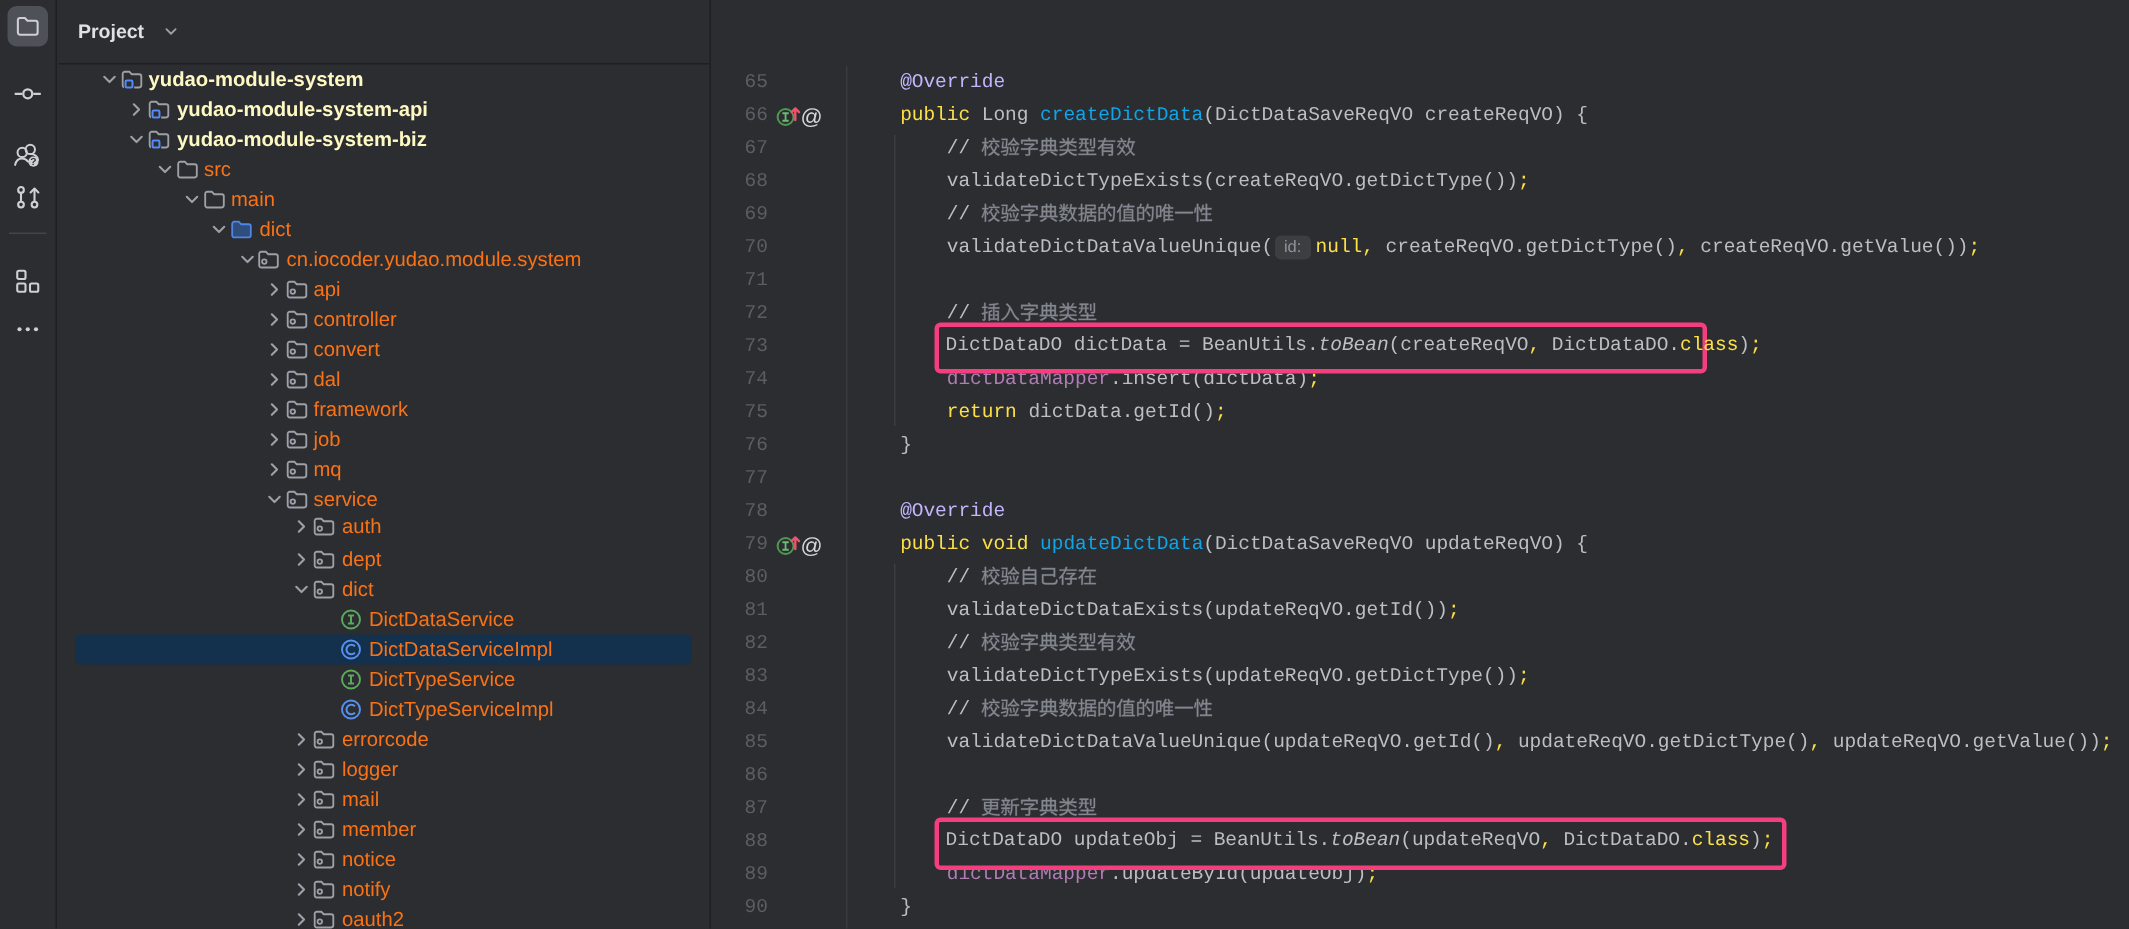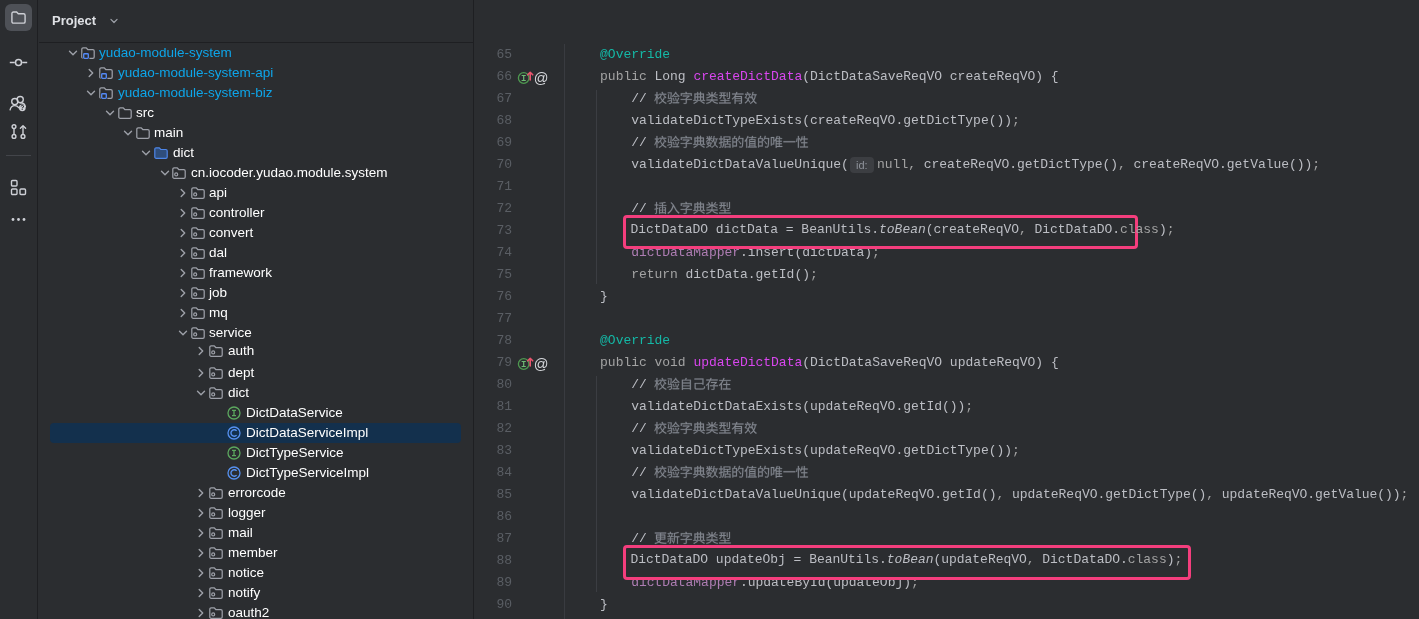--- a/index.html
+++ b/index.html
@@ -7,39 +7,39 @@
 #abtn{position:absolute;left:5px;top:4px;width:27px;height:27px;border-radius:6px;background:#4E5157}
 .aicon{position:absolute}
 #asep{position:absolute;left:6px;top:155px;width:25px;height:1px;background:#43454A}
 #tree{position:absolute;left:39px;top:0;width:434px;height:450px}
 #thdr{position:absolute;left:13px;top:0;width:420px;height:42px;color:#DFE1E5;font-weight:bold;font-size:13px;line-height:42px}
 #thdr svg{vertical-align:middle;margin-left:7px;margin-top:-2px}
 #tdivh{position:absolute;left:0;top:42px;width:434px;height:1px;background:#1E1F22}
 .trow{position:absolute;left:0;width:434px;height:20px}
 .selrow{position:absolute;left:11px;top:0;width:411px;height:20px;background:#13304D;border-radius:4px}
 .ticon{position:absolute;top:2px}
-.tlabel{position:absolute;top:0;height:20px;line-height:20px;font-size:13.5px;color:#ffffff;white-space:nowrap}
-.tlabel.b{font-weight:normal;color:#0ea5e9}
+.tlabel{position:absolute;top:0;height:20px;line-height:20px;font-size:13.5px;color:#f97316;white-space:nowrap}
+.tlabel.b{font-weight:bold;color:#fef9c3}
 #pdiv{position:absolute;left:473px;top:0;width:1px;height:619px;background:#1E1F22}
 #editor{position:absolute;left:474px;top:0;width:945px;height:619px}
 #tabbar{position:absolute;left:0;top:0;width:945px;height:43px;border-bottom:1px solid #1E1F22}
 #tab{position:absolute;left:0;top:0;width:218px;height:43px;background-color:#46494D;background-image:radial-gradient(circle,#3B3D41 0.6px,rgba(0,0,0,0) 0.8px),radial-gradient(circle,#3B3D41 0.6px,rgba(0,0,0,0) 0.8px);background-size:4.4px 4.4px;background-position:0 0,2.2px 2.2px}
 #tabul{position:absolute;left:0;top:39px;width:218px;height:4px;background:#4379D4}
 #tabicon{position:absolute;left:14px;top:14px}
 #tablabel{position:absolute;left:32px;top:0;height:43px;line-height:43px;font-size:13.5px;color:#CED0D6}
 #tabx{position:absolute;left:197px;top:15px}
 .gn{position:absolute;width:38px;left:0;text-align:right;height:22px;line-height:22px;font-family:"Liberation Mono",monospace;font-size:13px;color:#5A5E64}
 .gicon{position:absolute;left:42px}
 #gutline{position:absolute;left:90px;top:44px;width:1px;height:575px;background:#393B40}
 .iguide{position:absolute;left:122px;width:1px;background:#3B3D42}
 .cl{position:absolute;left:95px;height:22px;line-height:22px;font-family:"Liberation Mono",monospace;font-size:13px;letter-spacing:-0.03px;color:#BCBEC4;white-space:pre}
 .cl svg.cjk{vertical-align:top}
-.kw{color:#a3a3a3}
-.ann{color:#14b8a6}
-.decl{color:#d946ef}
+.kw{color:#fde047}
+.ann{color:#c4b5fd}
+.decl{color:#0ea5e9}
 .field{color:#AE7DB3}
 .inlaywrap{display:inline-block;width:28.3px;height:22px;vertical-align:top;position:relative}
 .inlay{position:absolute;left:1px;top:3px;width:24px;height:16px;background:#3C3E42;border-radius:4px;color:#8F939B;font-family:"Liberation Sans",sans-serif;font-size:11px;line-height:16px;text-align:center;letter-spacing:0}
 .pinkbox{position:absolute;background:#2B2D30;border:3.5px solid #F43E7D;border-radius:4px}
 .pinkbox .bt{position:absolute;left:4.4px;top:1.5px;height:22px;line-height:22px;font-family:"Liberation Mono",monospace;font-size:13px;letter-spacing:-0.03px;color:#BCBEC4;white-space:pre}
 .pinkbox i{font-style:italic}
 </style></head>
 <body>
 <div id="root">
 <svg width="0" height="0" style="position:absolute">

